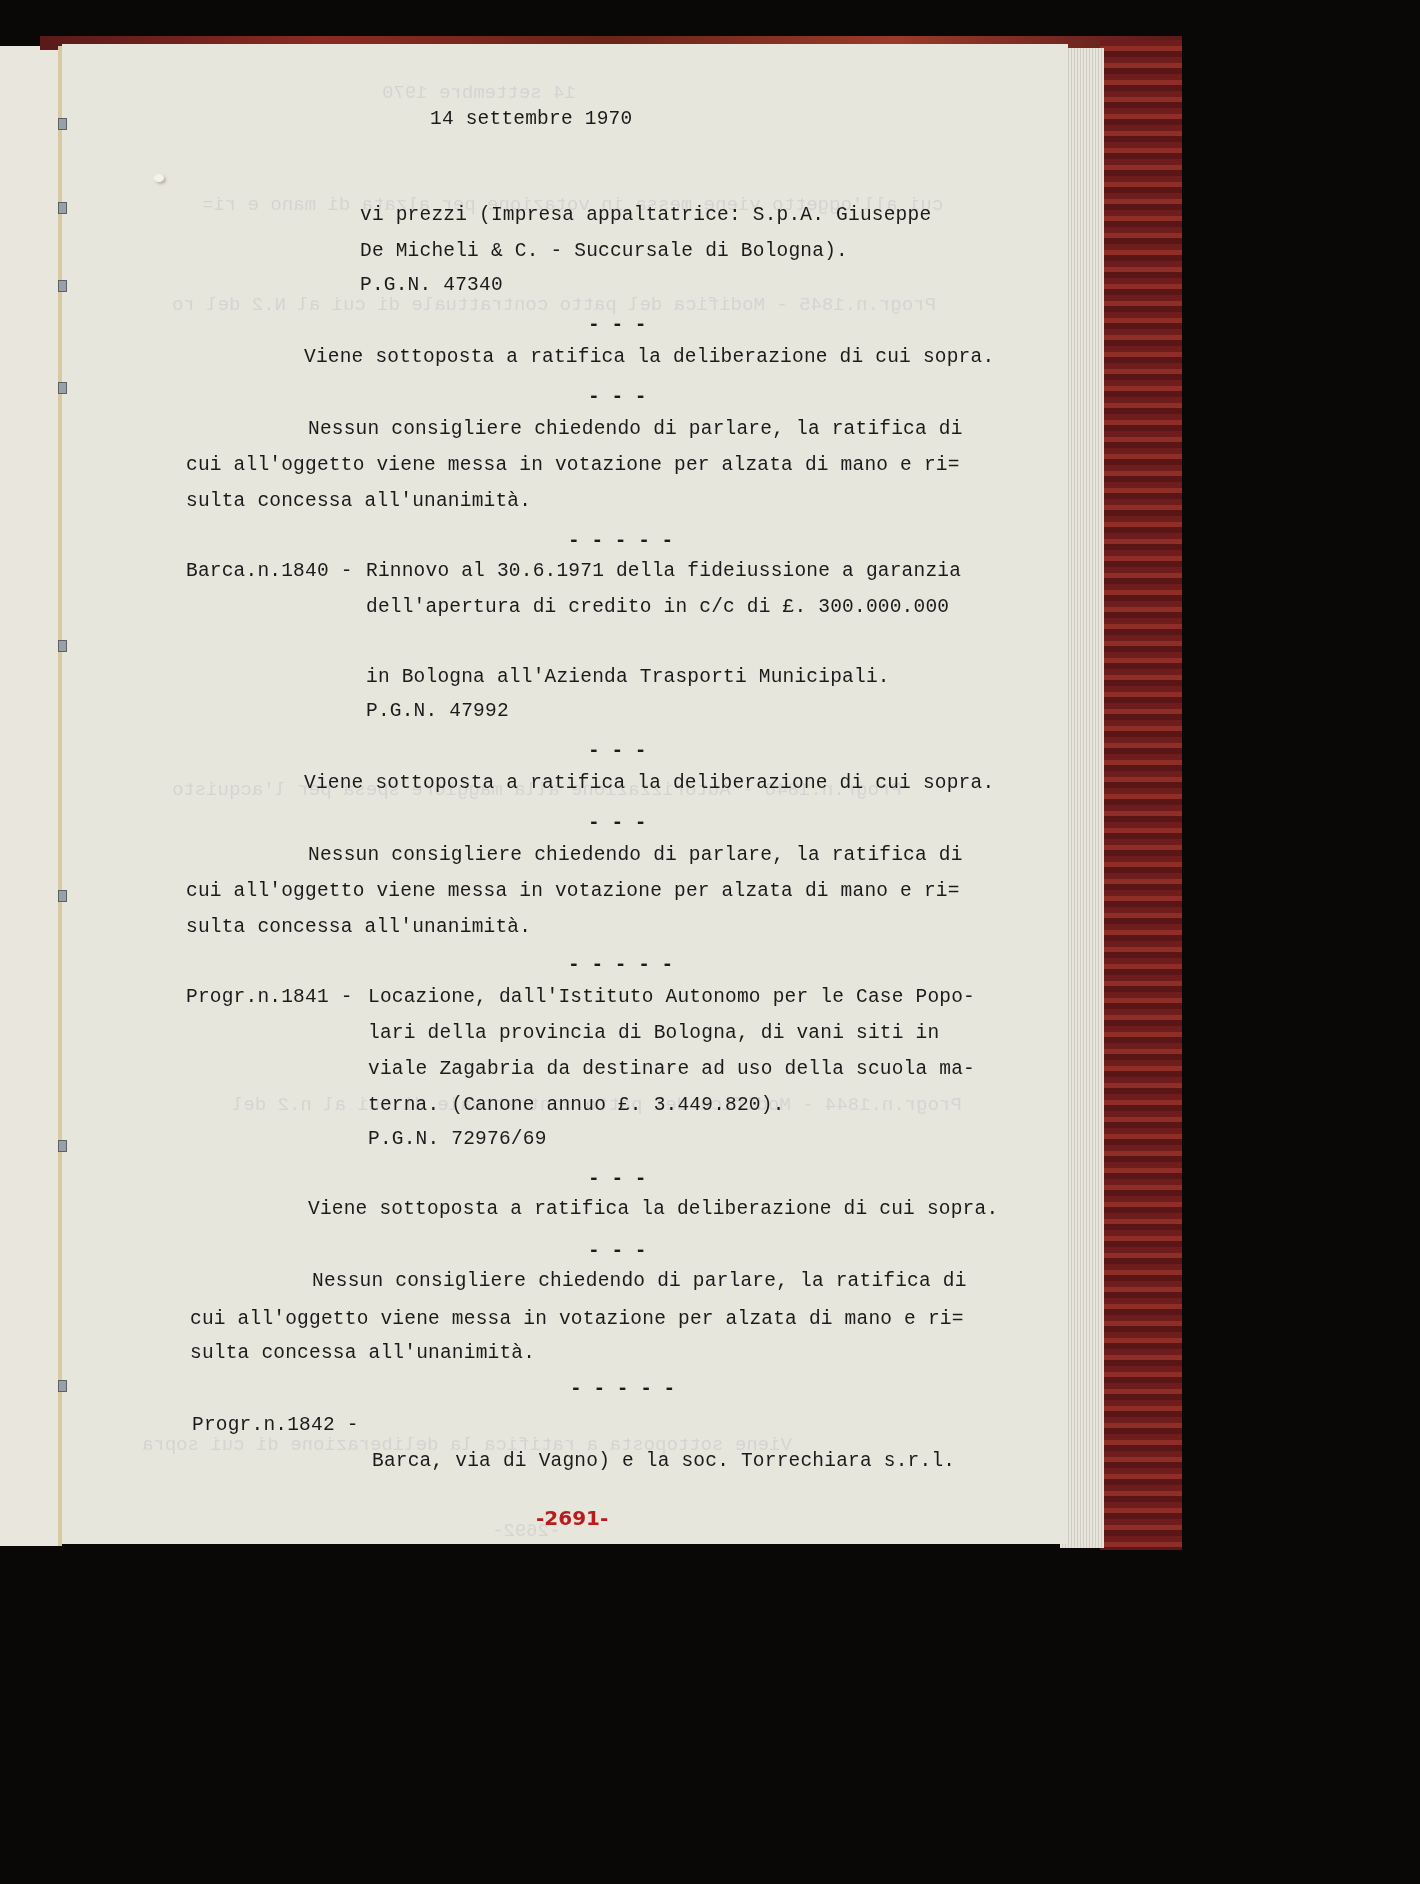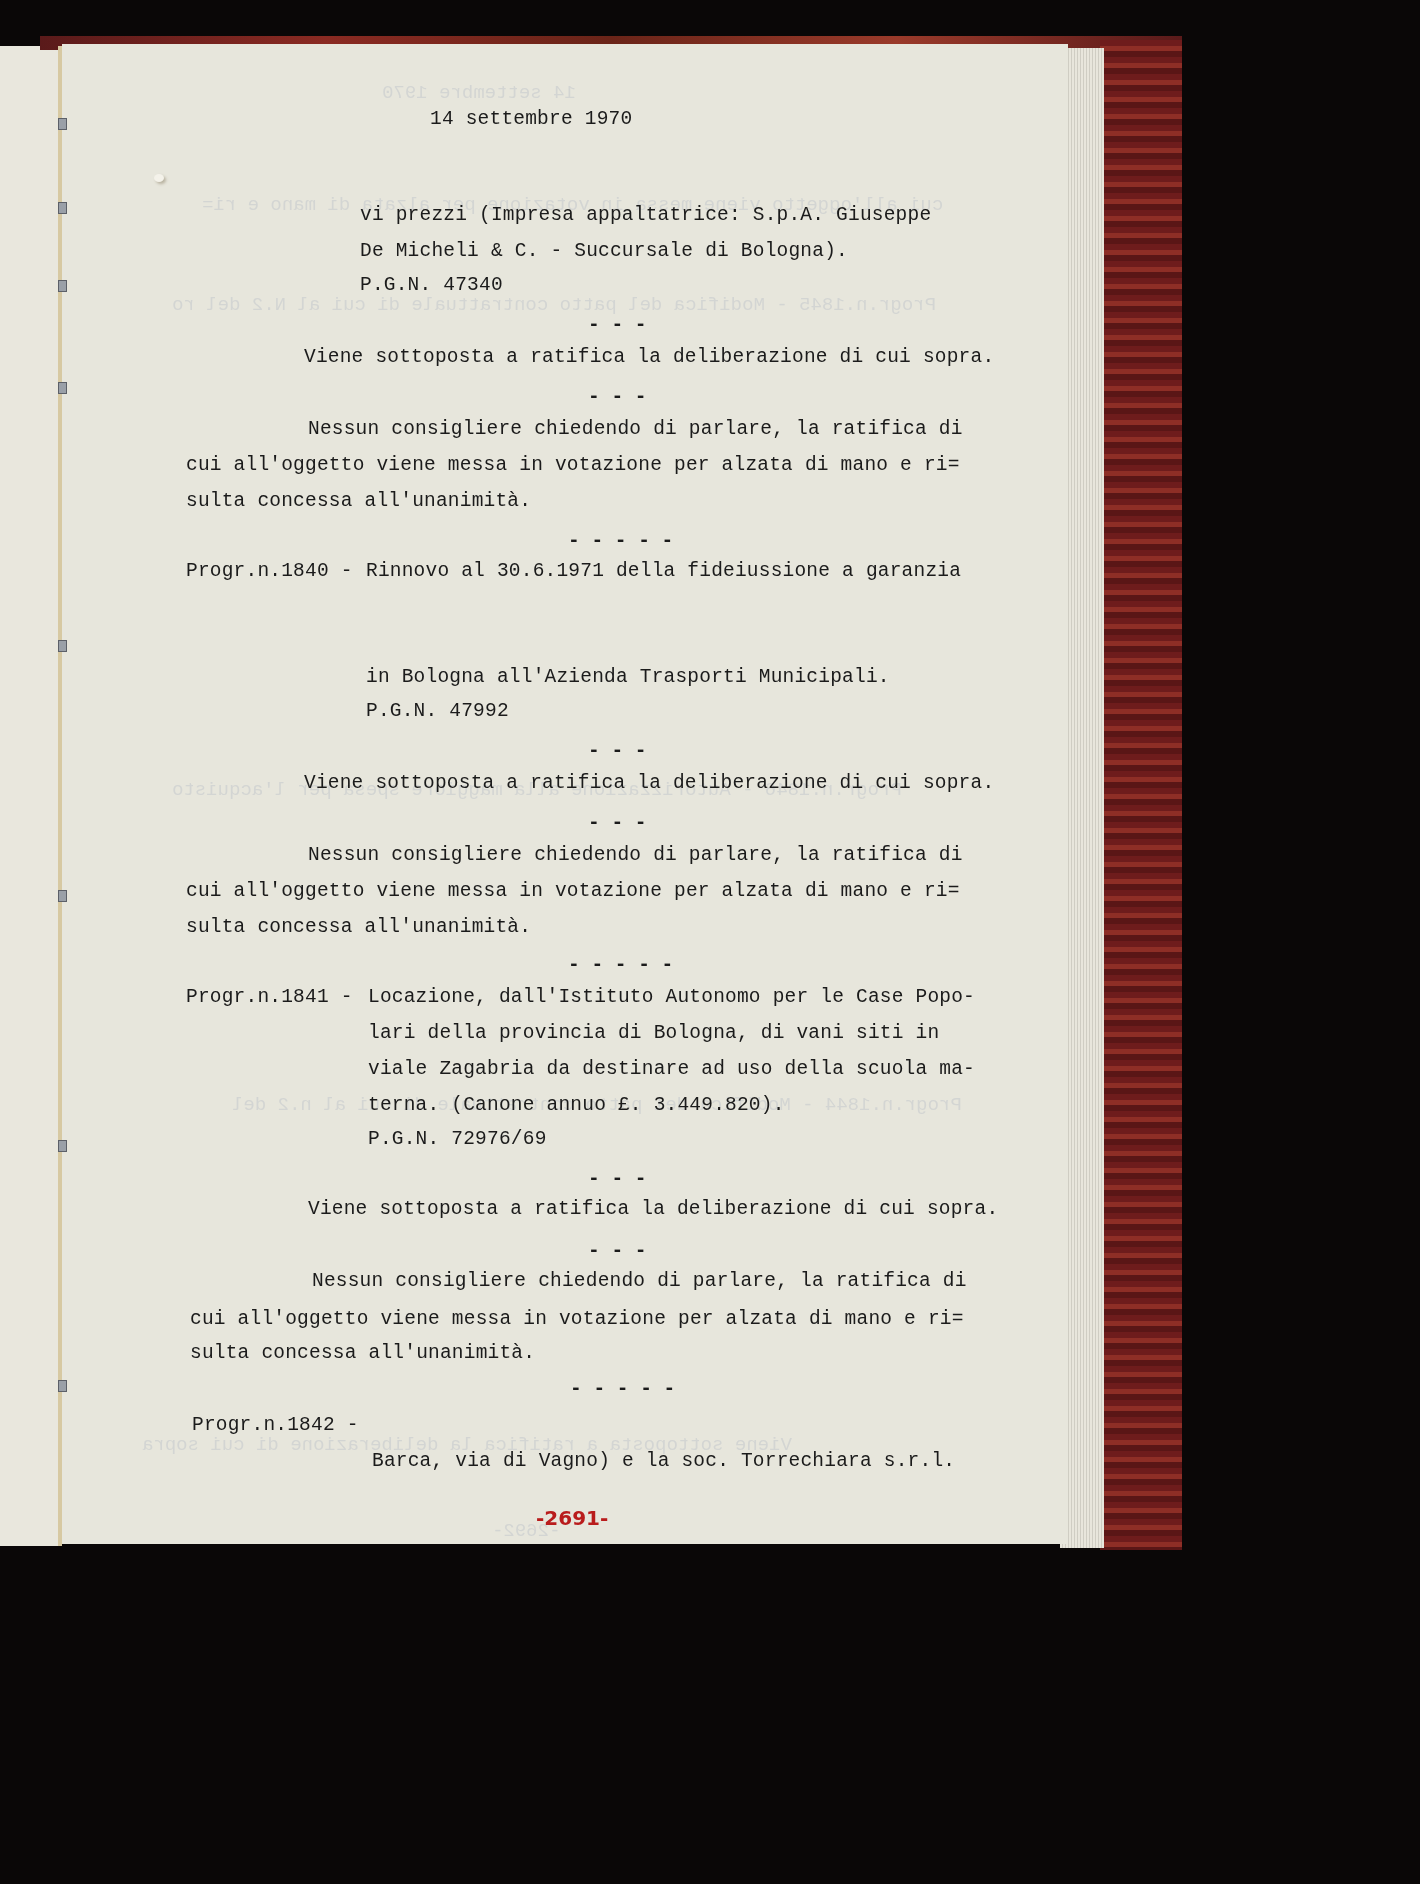--- a/index.html
+++ b/index.html
@@ -42,22 +42,23 @@
   <div class="t" style="left:298px;top:196px;">De Micheli &amp; C. - Succursale di Bologna).</div>
   <div class="t" style="left:298px;top:230px;">P.G.N. 47340</div>
   <div class="dash" style="left:526px;top:270px;">- - -</div>
   <div class="t" style="left:242px;top:302px;">Viene sottoposta a ratifica la deliberazione di cui sopra.</div>
   <div class="dash" style="left:526px;top:342px;">- - -</div>
   <div class="t" style="left:246px;top:374px;">Nessun consigliere chiedendo di parlare, la ratifica di</div>
   <div class="t" style="left:124px;top:410px;">cui all'oggetto viene messa in votazione per alzata di mano e ri=</div>
   <div class="t" style="left:124px;top:446px;">sulta concessa all'unanimità.</div>
 
   <div class="dash" style="left:506px;top:486px;">- - - - -</div>
-  <div class="t" style="left:124px;top:516px;">Progr.n.1840 -</div>
+  <div class="t" style="left:124px;top:516px;">Barca.n.1840 -</div>
   <div class="t" style="left:304px;top:516px;">Rinnovo al 30.6.1971 della fideiussione a garanzia</div>
+  <div class="t" style="left:304px;top:552px;">dell'apertura di credito in c/c di £. 300.000.000</div>
   <div class="t" style="left:304px;top:622px;">in Bologna all'Azienda Trasporti Municipali.</div>
   <div class="t" style="left:304px;top:656px;">P.G.N. 47992</div>
   <div class="dash" style="left:526px;top:696px;">- - -</div>
   <div class="t" style="left:242px;top:728px;">Viene sottoposta a ratifica la deliberazione di cui sopra.</div>
   <div class="dash" style="left:526px;top:768px;">- - -</div>
   <div class="t" style="left:246px;top:800px;">Nessun consigliere chiedendo di parlare, la ratifica di</div>
   <div class="t" style="left:124px;top:836px;">cui all'oggetto viene messa in votazione per alzata di mano e ri=</div>
   <div class="t" style="left:124px;top:872px;">sulta concessa all'unanimità.</div>
 
   <div class="dash" style="left:506px;top:910px;">- - - - -</div>

